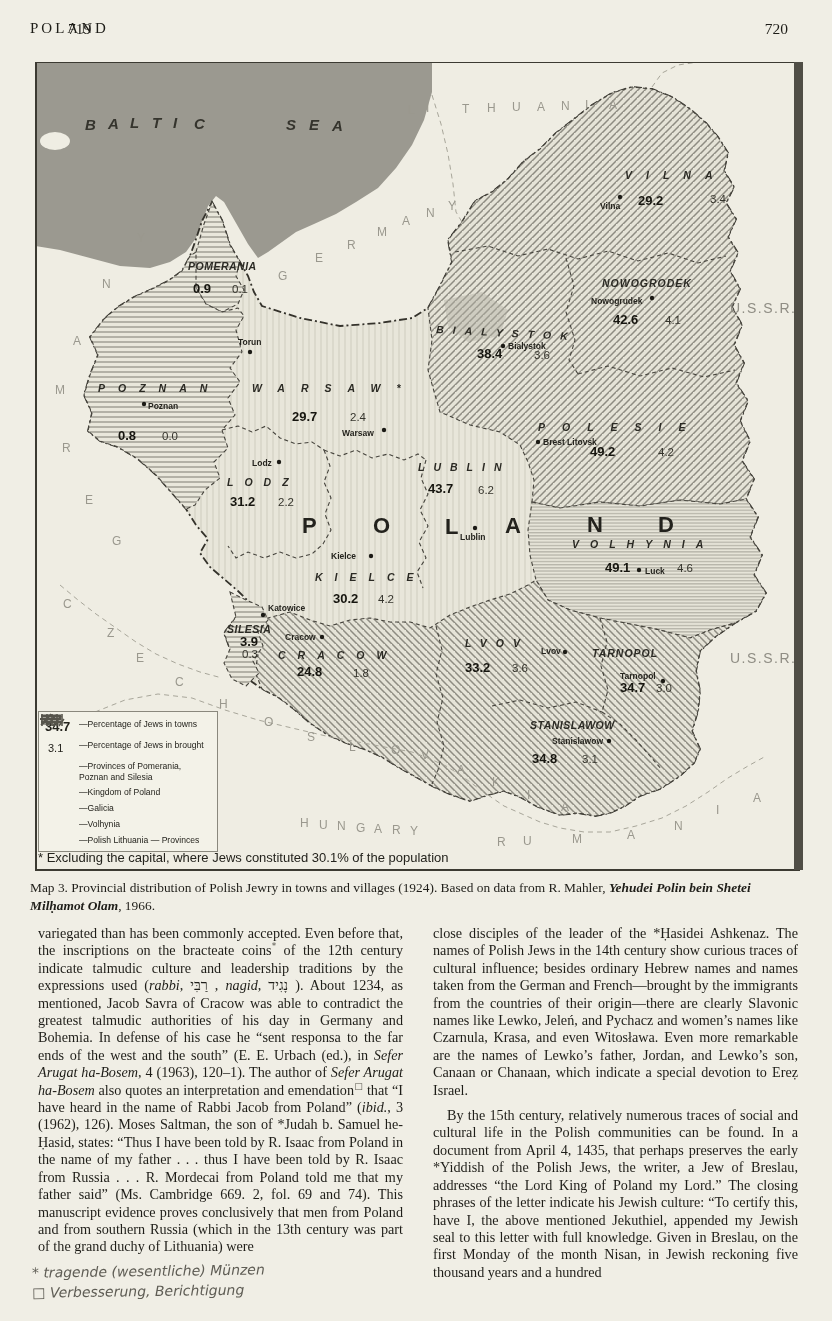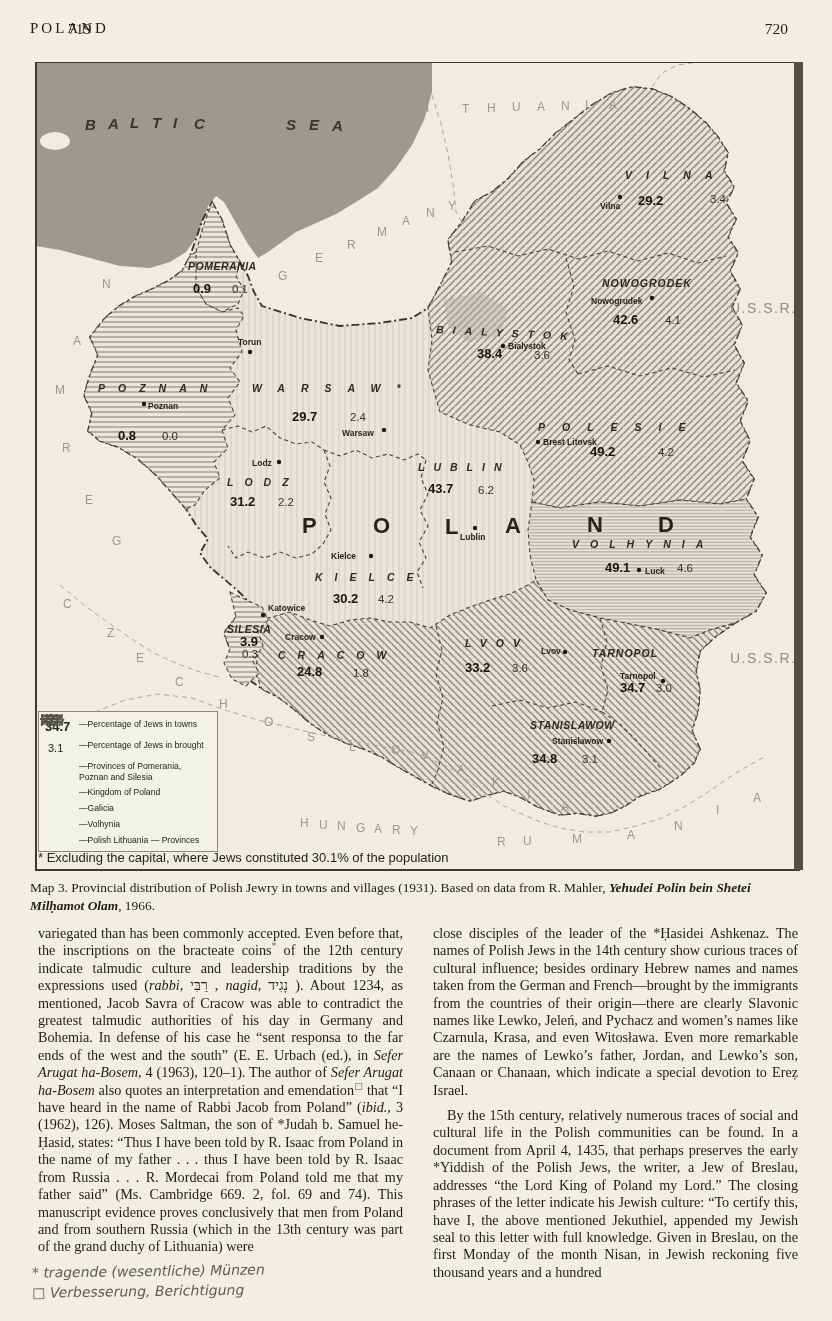--- a/index.html
+++ b/index.html
@@ -335,21 +335,21 @@
               </svg>
             </span>
             <span class="lg-label">—Polish Lithuania — Provinces</span>
           </div>
         </div>
     </div>
     <div class="lg-foot">* Excluding the capital, where Jews constituted 30.1% of the population</div>
   </div>
 
   <div class="caption">
-    <span>Map 3. Provincial distribution of Polish Jewry in towns and villages (1931). Based on data from R. Mahler, </span><span class="i">Yehudei Polin bein Shetei Milḥamot Olam</span><span>, 1966.</span>
+    <span>Map 3. Provincial distribution of Polish Jewry in towns and villages (1924). Based on data from R. Mahler, </span><span class="i">Yehudei Polin bein Shetei Milḥamot Olam</span><span>, 1966.</span>
   </div>
 
   <div class="columns">
     <div class="col" id="col-left">
         <p><span>variegated than has been commonly accepted. Even before that, the inscriptions on the bracteate coins</span><span class="hw">*</span><span> of the 12th century indicate talmudic culture and leadership traditions by the expressions used (</span><span class="i">rabbi</span><span>, רַבִּי , </span><span class="i">nagid</span><span>, נָגִיד ). About 1234, as mentioned, Jacob Savra of Cracow was able to contradict the greatest talmudic authorities of his day in Germany and Bohemia. In defense of his case he “sent responsa to the far ends of the west and the south” (E. E. Urbach (ed.), in </span><span class="i">Sefer Arugat ha-Bosem</span><span>, 4 (1963), 120–1). The author of </span><span class="i">Sefer Arugat ha-Bosem</span><span> also quotes an interpretation and emendation</span><span class="hw">□</span><span> that “I have heard in the name of Rabbi Jacob from Poland” (</span><span class="i">ibid.</span><span>, 3 (1962), 126). Moses Saltman, the son of *Judah b. Samuel he-Ḥasid, states: “Thus I have been told by R. Isaac from Poland in the name of my father . . . thus I have been told by R. Isaac from Russia . . . R. Mordecai from Poland told me that my father said” (Ms. Cambridge 669. 2, fol. 69 and 74). This manuscript evidence proves conclusively that men from Poland and from southern Russia (which in the 13th century was part of the grand duchy of Lithuania) were</span></p>
       </div>
     <div class="col" id="col-right">
         <p><span>close disciples of the leader of the *Ḥasidei Ashkenaz. The names of Polish Jews in the 14th century show curious traces of cultural influence; besides ordinary Hebrew names and names taken from the German and French—brought by the immigrants from the countries of their origin—there are clearly Slavonic names like Lewko, Jeleń, and Pychacz and women’s names like Czarnula, Krasa, and even Witosława. Even more remarkable are the names of Lewko’s father, Jordan, and Lewko’s son, Canaan or Chanaan, which indicate a special devotion to Ereẓ Israel.</span></p>
         <p><span>By the 15th century, relatively numerous traces of social and cultural life in the Polish communities can be found. In a document from April 4, 1435, that perhaps preserves the early *Yiddish of the Polish Jews, the writer, a Jew of Breslau, addresses “the Lord King of Poland my Lord.” The closing phrases of the letter indicate his Jewish culture: “To certify this, have I, the above mentioned Jekuthiel, appended my Jewish seal to this letter with full knowledge. Given in Breslau, on the first Monday of the month Nisan, in Jewish reckoning five thousand years and a hundred</span></p>
       </div>

